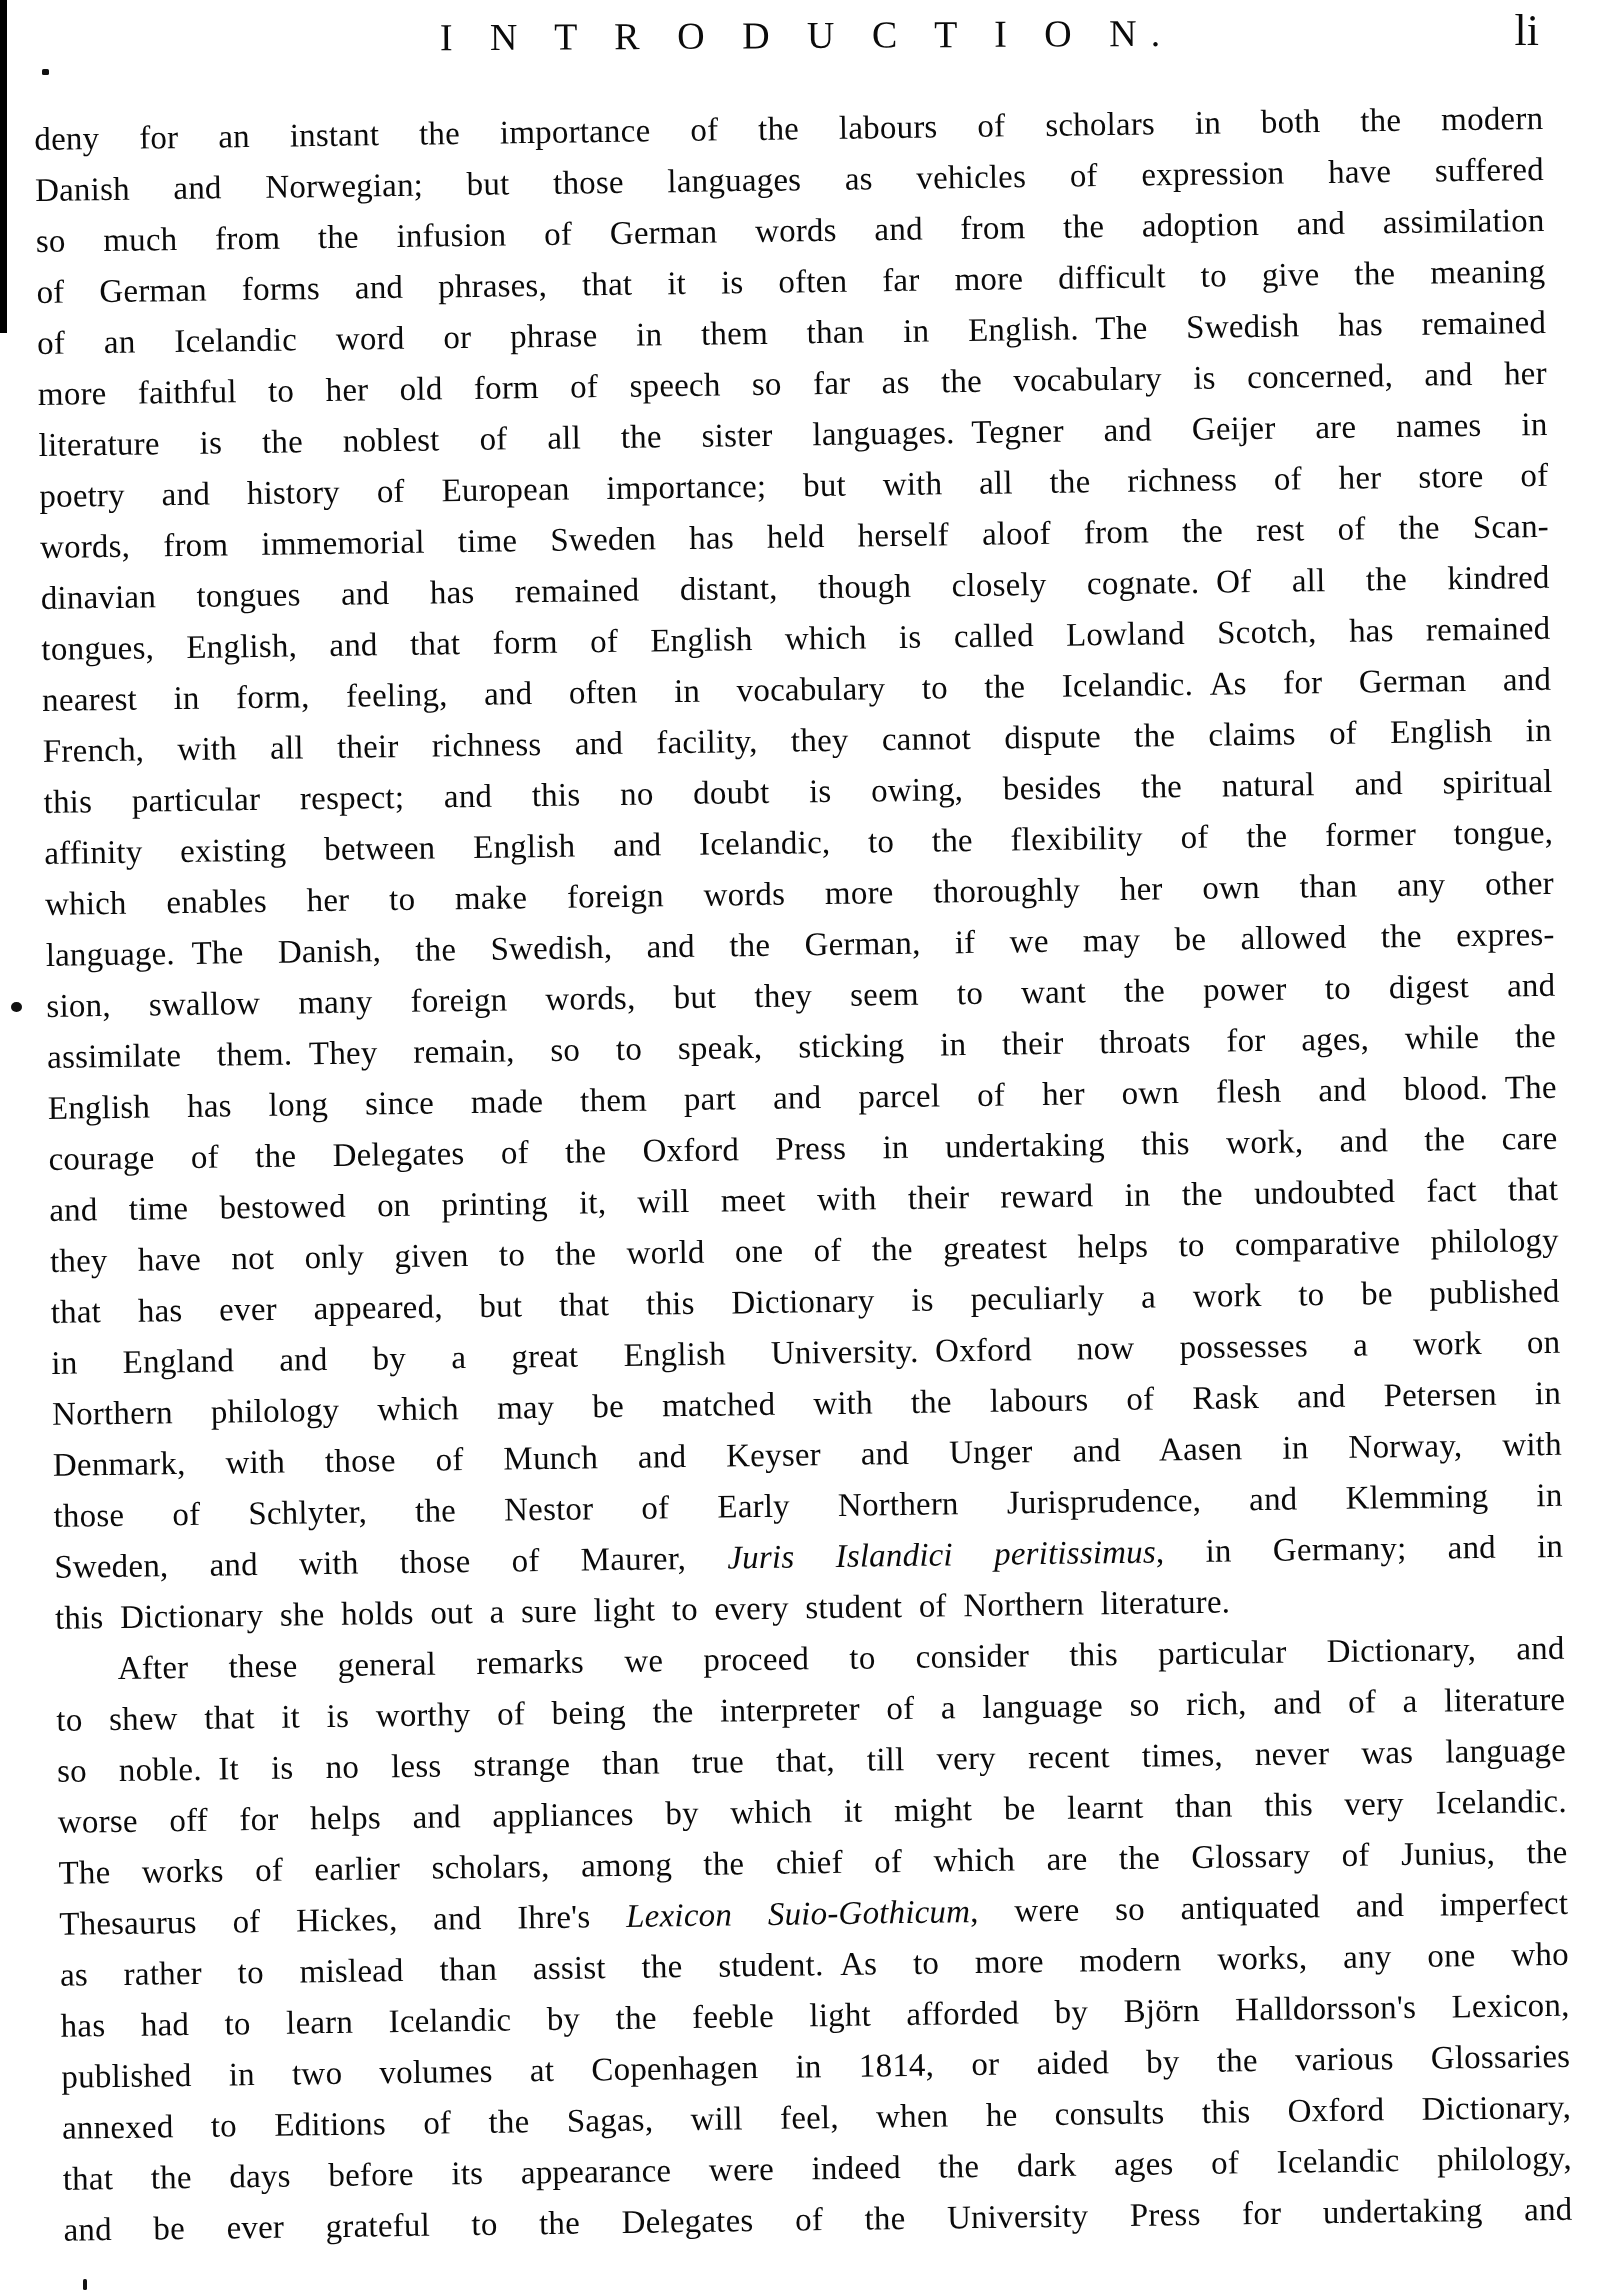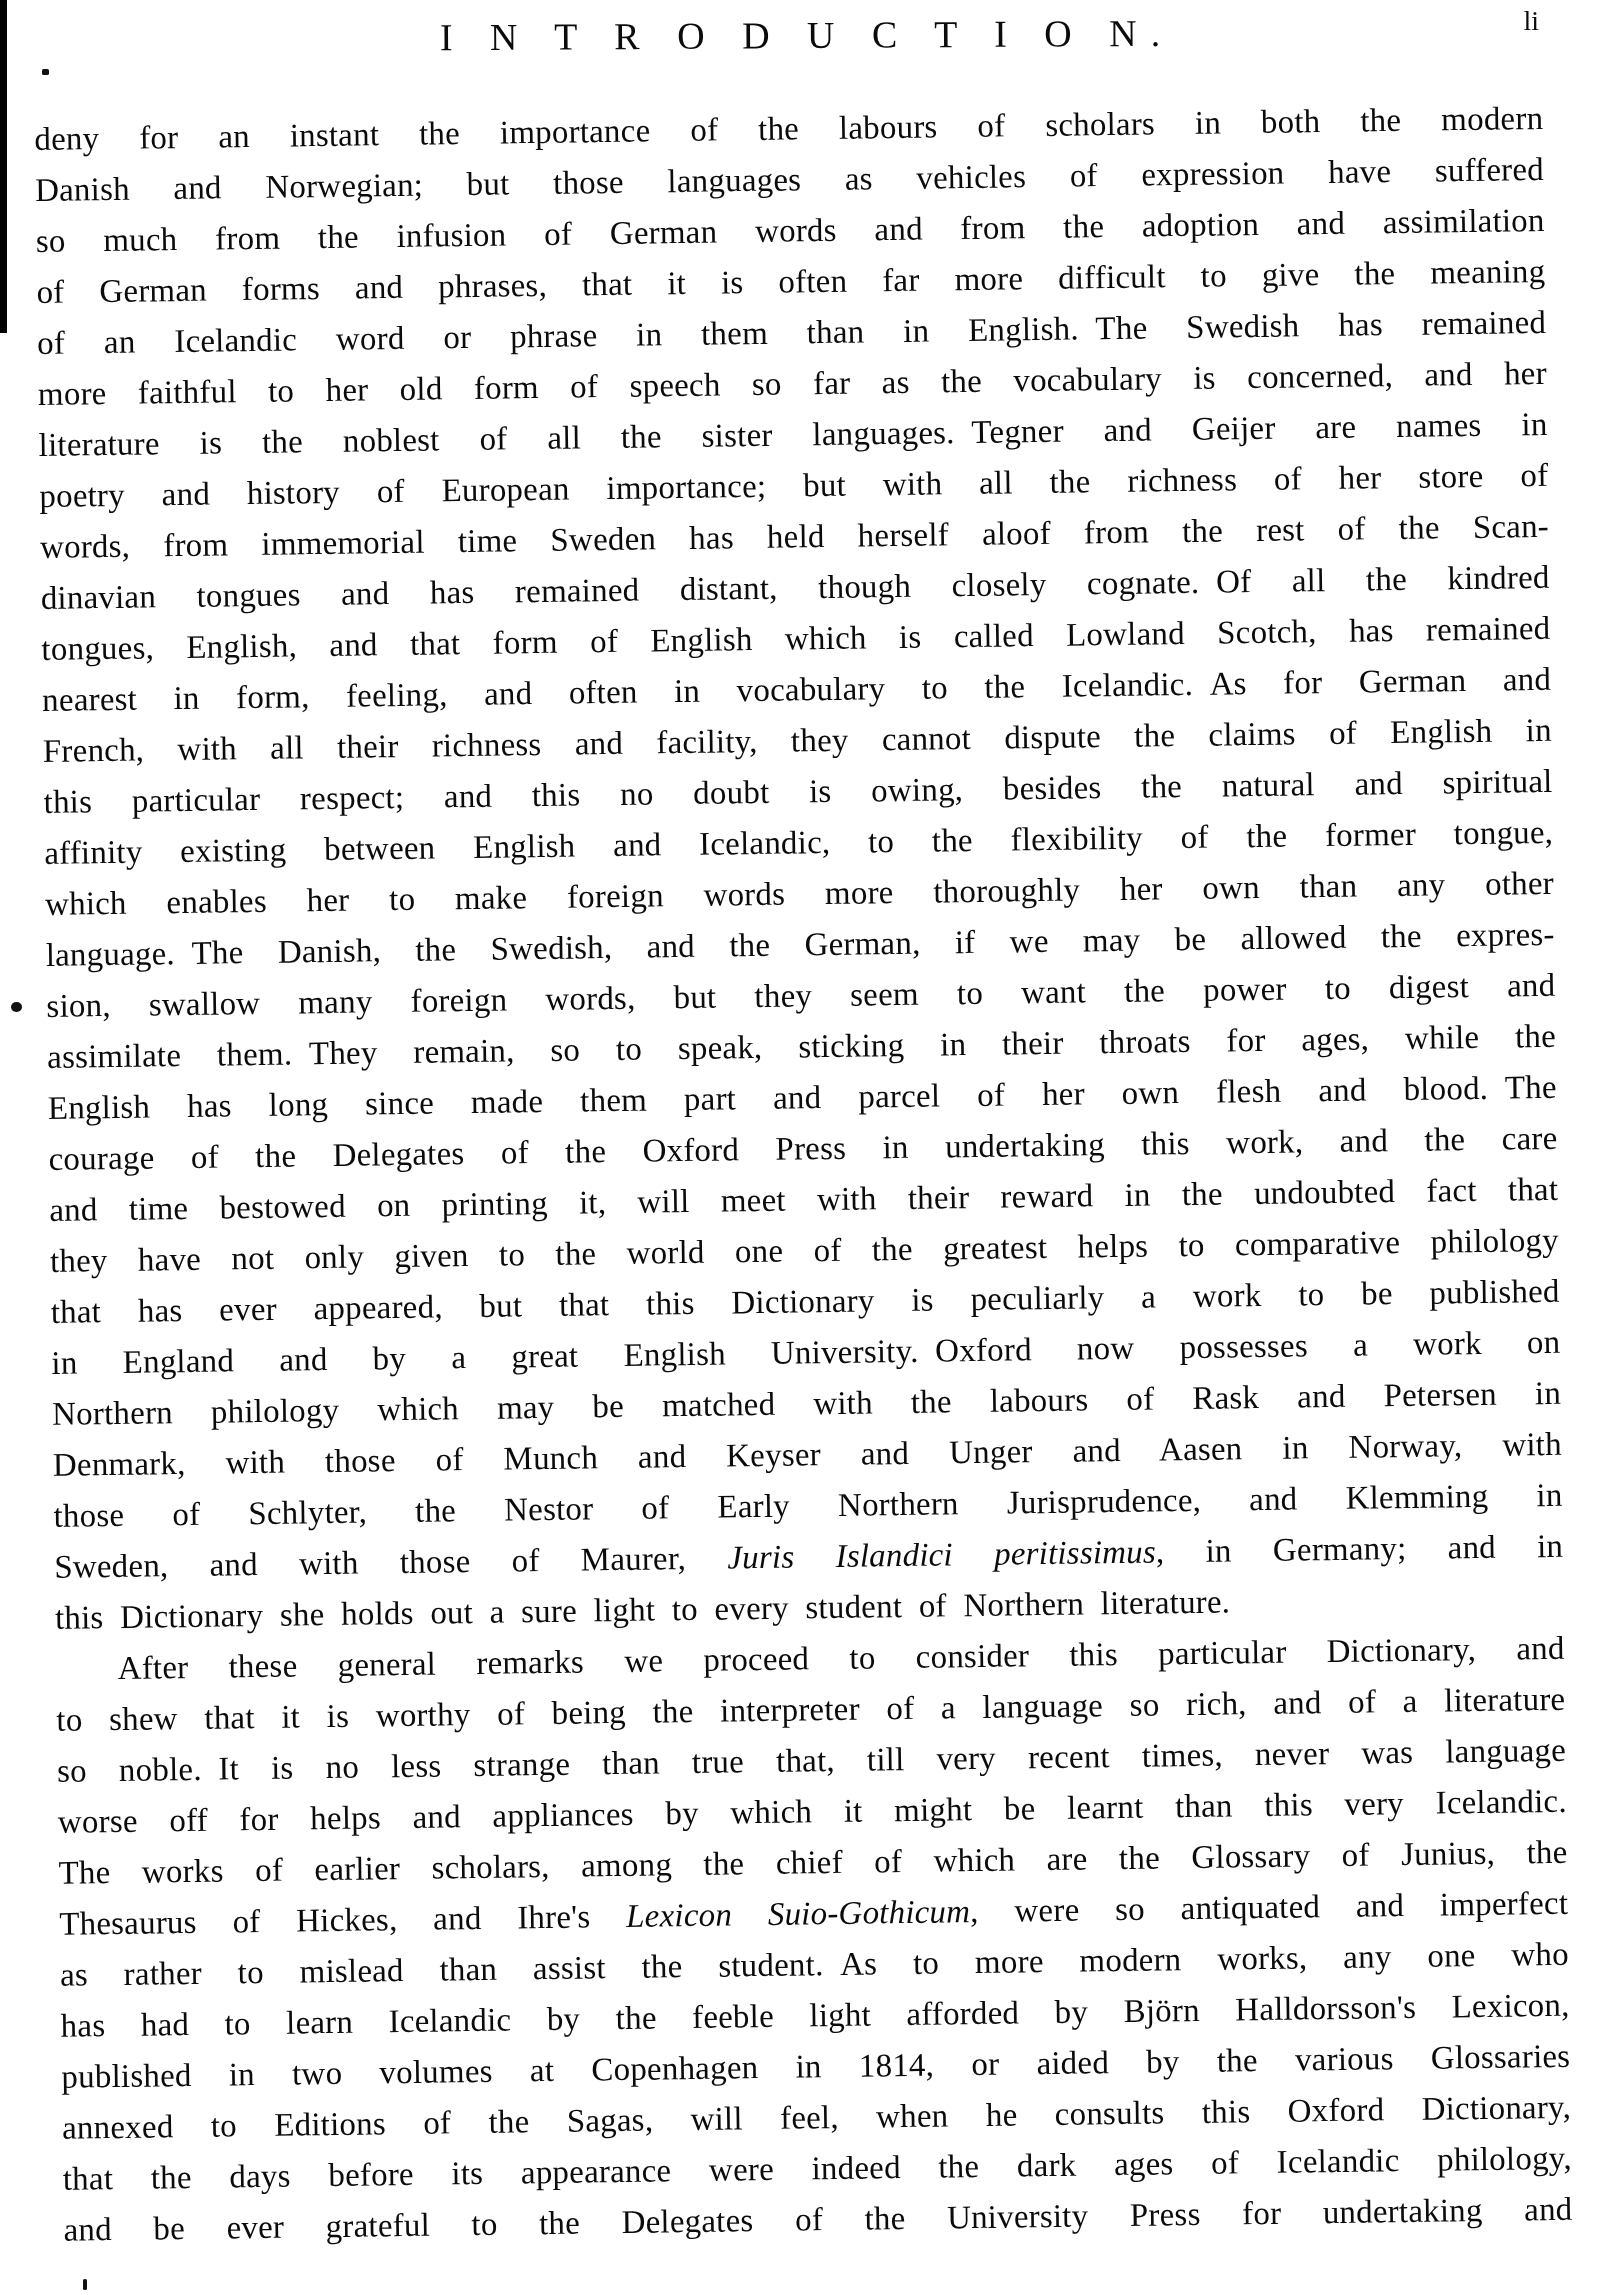--- a/index.html
+++ b/index.html
@@ -22,21 +22,21 @@
     text-align: center;
     font-size: 38px;
     letter-spacing: 14px;
     white-space: nowrap;
     transform: rotate(-0.35deg);
   }
   .page-number {
     position: absolute;
     top: 4.9px;
     right: 75px;
-    font-size: 28px;
+    font-size: 44px;
   }
 
   
   .text-block {
     position: absolute;
     left: 34px;
     top: 114px;
     width: 1509px;
     transform: rotate(-0.8deg);
     transform-origin: 0 0;

